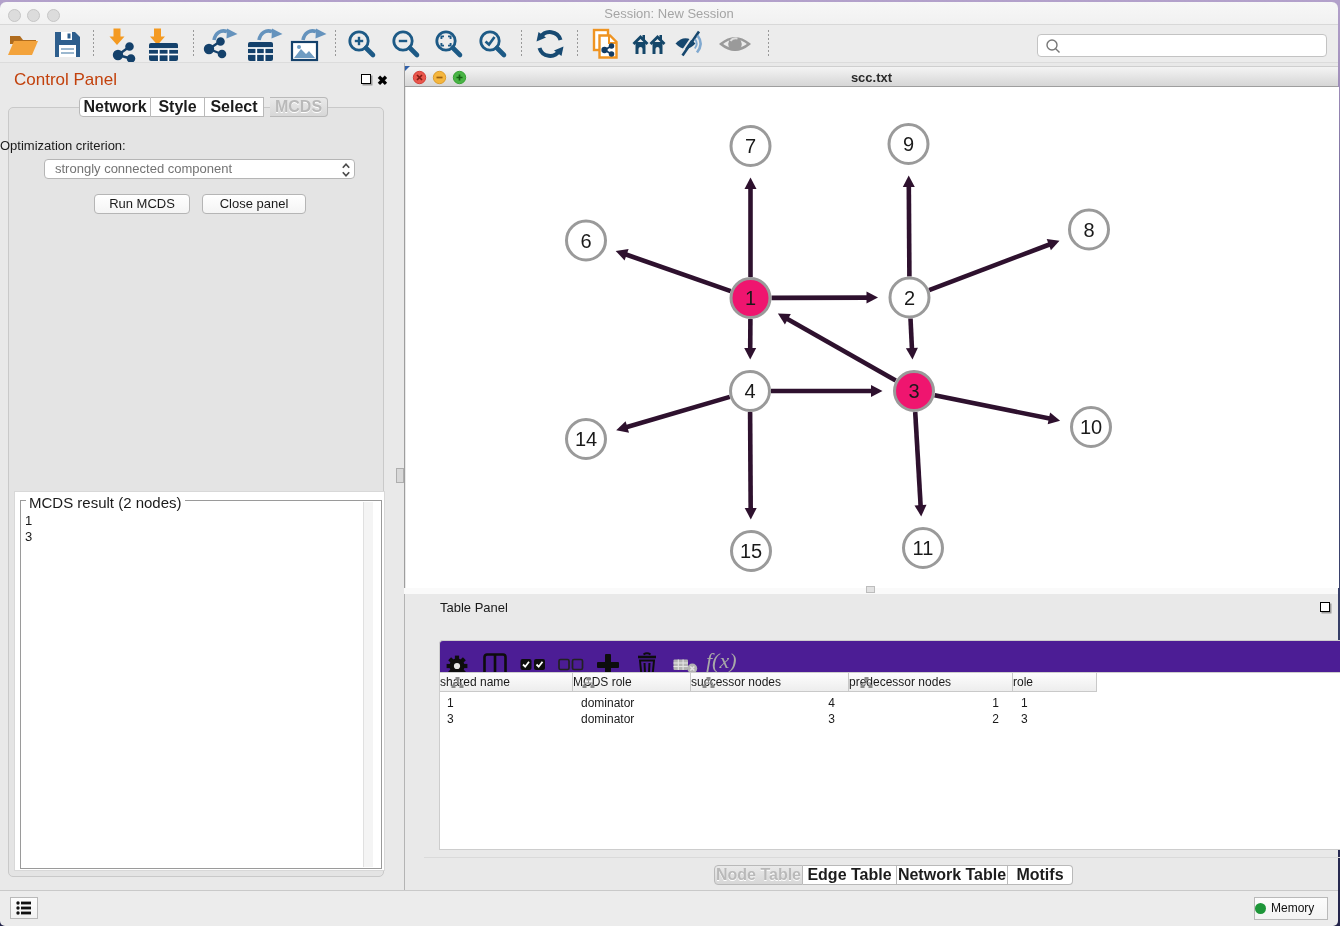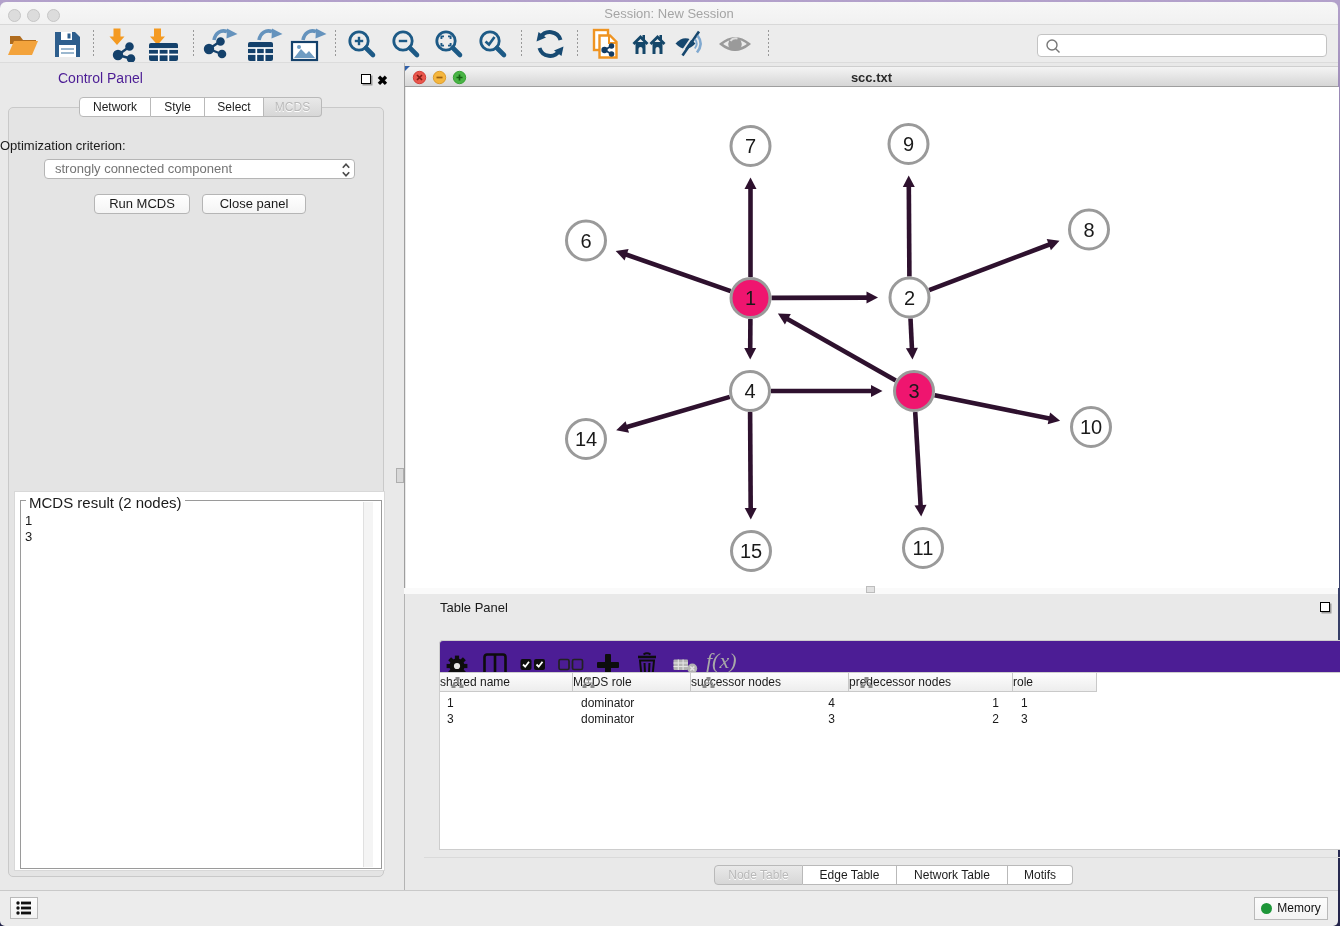--- a/index.html
+++ b/index.html
@@ -10,25 +10,25 @@
 .tl { position:absolute; top:6.5px; width:13px; height:13px; border-radius:50%; background:#dcdcdc; border:1px solid #c6c6c6; }
 #wintitle { position:absolute; top:4px; left:0; width:100%; text-align:center; font-size:13px; color:#a5a5a5; }
 #toolbar { position:absolute; left:0; top:23px; width:100%; height:38px; background:#ececec; border-bottom:1px solid #dcdcdc; }
 .tbi { position:absolute; top:3px; }
 .tsep { position:absolute; top:5px; width:1px; height:27px; background-image:linear-gradient(#999 45%, transparent 45%); background-size:1px 4px; }
 #searchbox { position:absolute; left:1037px; top:9px; width:290px; height:23px; background:#fff; border:1px solid #c3c3c3; border-radius:4px; }
 #content { position:absolute; left:0; top:61px; width:1338px; height:827px; background:#e9e9e9; }
 #statusbar { position:absolute; left:0; top:888px; width:1338px; height:36px; background:#ececec; border-top:1px solid #c9c9c9; border-radius:0 0 5px 5px; }
 
 #cpanel { position:absolute; left:0; top:0; width:392px; height:827px; }
-#cp-title { position:absolute; left:14px; top:7px; font-size:14px; color:#4c1d95;margin-left:44px; }
+#cp-title { position:absolute; left:14px; top:7px; font-size:17px; color:#c2410c; }
 .dock-max { position:absolute; width:10px; height:10px; border:1.5px solid #000; background:#fff; box-shadow:1.5px 1.5px 0 #9b9b9b; }
 .dock-x { position:absolute; font-size:13px; font-weight:bold; color:#000; line-height:13px; }
 #cp-pane { position:absolute; left:8px; top:44px; width:376px; height:770px; background:#e4e4e4; border:1px solid #c9c9c9; border-radius:5px; }
-.seg { position:absolute; height:20px; display:flex; font-size:12px; font-weight:normal; color:#1c1c1c; }
+.seg { position:absolute; height:20px; display:flex; font-size:16px; font-weight:bold; color:#1c1c1c; }
 .seg > div { border:1px solid #b9b9b9; border-left:none; background:#fff; display:flex; align-items:center; justify-content:center; }
 .seg > div:first-child { border-left:1px solid #b9b9b9; border-radius:4px 0 0 4px; }
 .seg > div:last-child { border-radius:0 4px 4px 0; }
 .seg > div.sel { background:linear-gradient(#e9e9e9,#d7d7d7); color:#b9b9b9; text-shadow:0 1px 0 #fff; }
 #opt-label { position:absolute; left:0; top:75px; width:100%; font-size:13px; color:#1a1a1a; }
 #dropdown { position:absolute; left:44px; top:96px; width:311px; height:20px; background:#fff; border:1px solid #b5b5b5; border-radius:4px; font-size:13px; color:#737373; line-height:18px; padding-left:10px; }
 .updn { position:absolute; right:3px; top:1px; width:10px; height:18px; }
 .btn { position:absolute; height:20px; background:linear-gradient(#ffffff,#f4f4f4); border:1px solid #b5b5b5; border-radius:4px; font-size:13px; color:#1a1a1a; text-align:center; line-height:18px; }
 #resultbox { position:absolute; left:14px; top:428px; width:371px; height:380px; background:#fff; border:1px solid #d8d8d8; }
 #fieldset { position:absolute; left:5px; top:8px; width:362px; height:369px; border:1px solid #9a9a9a; }
@@ -205,21 +205,21 @@
   <div id="content">
     <div id="cpanel">
       <div id="cp-title">Control Panel</div>
       <div class="dock-max" style="left:361px; top:11px;"></div>
       <div class="dock-x" style="left:377px; top:11px;">✖</div>
       <div id="cp-pane"></div>
       <div class="seg" style="left:79px; top:34px;">
         <div style="width:72px;">Network</div>
         <div style="width:54px;">Style</div>
         <div style="width:59px;">Select</div>
-        <div class="sel" style="width:58px;">MCDS</div>
+        <div class="sel" style="width:58px;margin-left:6px;">MCDS</div>
       </div>
       <div id="opt-label">Optimization criterion:</div>
       <div id="dropdown">strongly connected component
         <svg class="updn" viewBox="0 0 10 18">
             <path d="M1.8 6.8 L5 3.2 L8.2 6.8 M1.8 11.2 L5 14.8 L8.2 11.2" fill="none" stroke="#4c4c4c" stroke-width="1.7"></path>
           </svg>
       </div>
       <div class="btn" style="left:94px; top:131px; width:96px;">Run MCDS</div>
       <div class="btn" style="left:202px; top:131px; width:104px;">Close panel</div>
       <div id="resultbox">
@@ -445,15 +445,15 @@
           <g fill="#111">
             <circle cx="7" cy="5" r="1.7"></circle>
             <circle cx="7" cy="10" r="1.7"></circle>
             <circle cx="7" cy="15" r="1.7"></circle>
             <rect x="10" y="3.6" width="10" height="2.8"></rect>
             <rect x="10" y="8.6" width="10" height="2.8"></rect>
             <rect x="10" y="13.6" width="10" height="2.8"></rect>
           </g>
         </svg>
     </div>
-    <div style="position:absolute;left:1254px;top:6px;width:74px;height:23px;background:linear-gradient(#fcfcfc,#f3f3f3);border:1px solid #b9b9b9;font-size:12px;color:#111;text-align:center;line-height:21px;"><span style="display:inline-block;width:11px;height:11px;border-radius:50%;background:#1e9639;vertical-align:-1.5px;margin-right:5px;"></span>Memory</div>
+    <div style="position:absolute;left:1254px;top:6px;width:74px;height:23px;background:linear-gradient(#fcfcfc,#f3f3f3);border:1px solid #b9b9b9;font-size:12px;color:#111;text-align:left;line-height:21px;"><span style="display:inline-block;width:11px;height:11px;border-radius:50%;background:#1e9639;vertical-align:-1.5px;margin-right:5px;"></span>Memory</div>
   </div>
 </div>
 
 </body></html>

